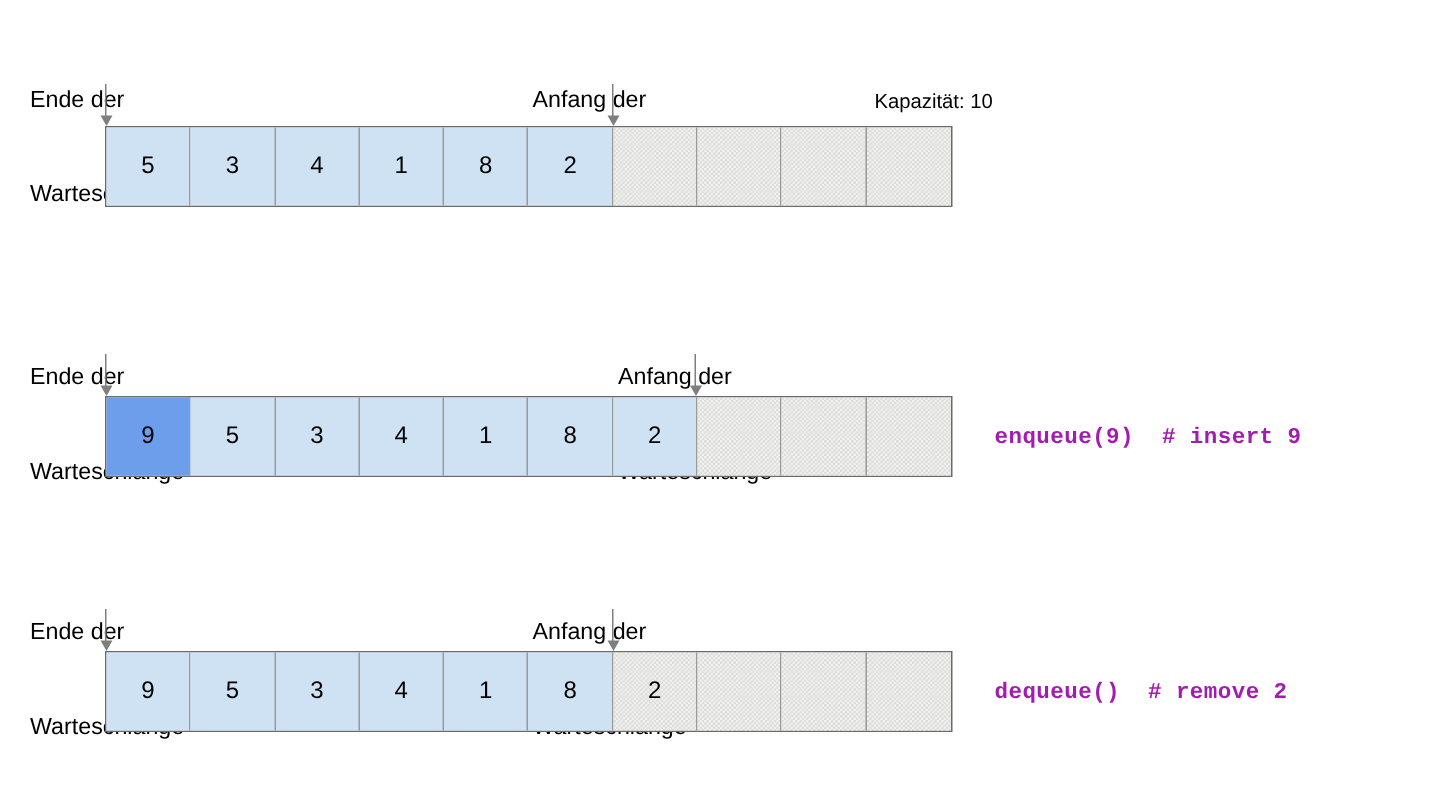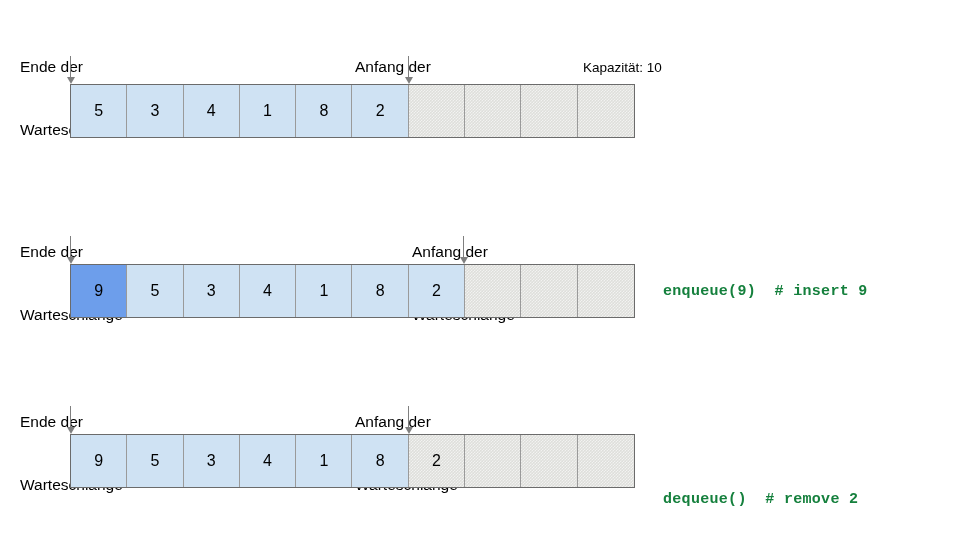--- a/index.html
+++ b/index.html
@@ -44,21 +44,21 @@
     line-height: 16px;
     color: #000000;
     white-space: pre;
   }
 
   .code-label {
     position: absolute;
     font-family: "Liberation Mono", "DejaVu Sans Mono", monospace;
     font-size: 15px;
     font-weight: bold;
-    color: #15803d;
+    color: #a21caf;
     white-space: pre;
     letter-spacing: 0.3px;
   }
 
   
   .arrow {
     position: absolute;
     width: 9px;
   }
   .arrow .shaft {
@@ -214,15 +214,15 @@
       <div class="cell filled" style="width: 10%;">3</div>
       <div class="cell filled" style="width: 10%;">4</div>
       <div class="cell filled" style="width: 10%;">1</div>
       <div class="cell filled" style="width: 10%;">8</div>
       <div class="cell empty with-value" style="width: 10%;">2</div>
       <div class="cell empty" style="width: 10%;"></div>
       <div class="cell empty" style="width: 10%;"></div>
       <div class="cell empty" style="width: 10%;"></div>
     </div>
 
-  <div class="code-label" style="left:663px; top:453px;margin-top:38px;">dequeue()  # remove 2</div>
+  <div class="code-label" style="left:663px; top:453px;">dequeue()  # remove 2</div>
 
 </div>
 
 </body></html>

